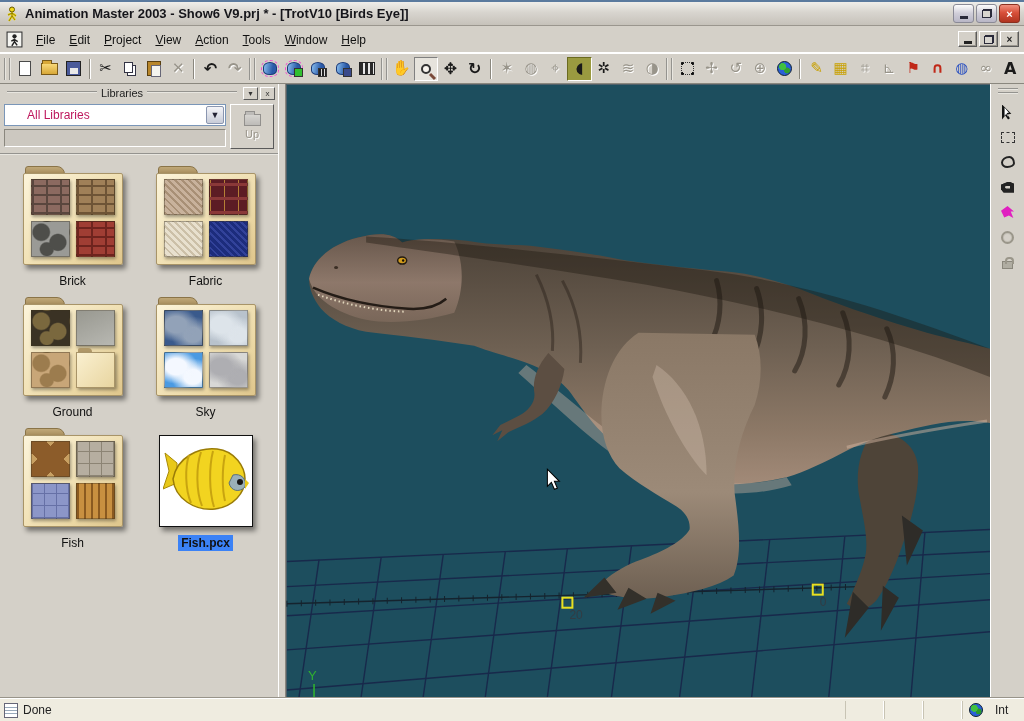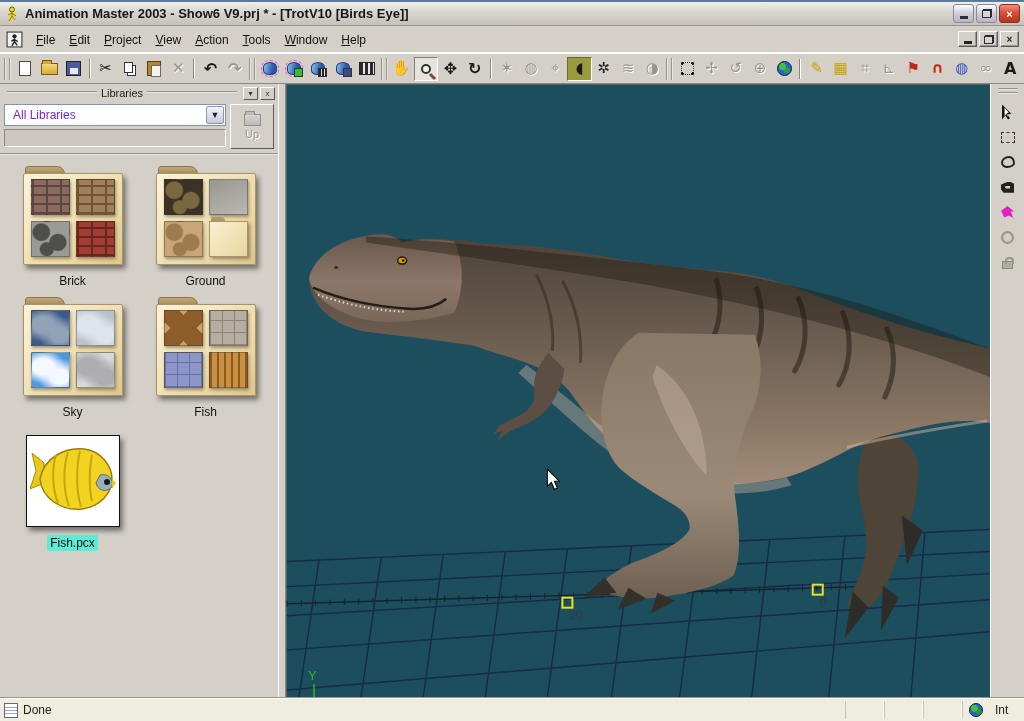--- a/index.html
+++ b/index.html
@@ -70,39 +70,39 @@
 
   
   .panel { width:278px; background:#d4d0c8; display:flex; flex-direction:column; }
   .panel-head { height:17px; display:flex; align-items:center; padding:1px 3px 0 3px; }
   .ph-line { flex:1; height:4px; border-top:2px groove #e8e6e0; margin:0 4px; }
   .ph-title { font-size:11px; color:#222; }
   .ph-btn { width:15px; height:13px; margin-left:2px; background:#d4d0c8; border:1px solid; border-color:#fff #5a5a5a #5a5a5a #fff; font-size:8px; line-height:11px; text-align:center; color:#333; }
   .combo-row { display:flex; padding:3px 4px 0 4px; gap:4px; }
   .combo-col { flex:1; }
   .combo { height:22px; background:#fff; border:1px solid #7a96b8; display:flex; align-items:center; }
-  .combo .val { flex:1; font-size:12px; padding-left:8px; color:#6d28d9; }
+  .combo .val { flex:1; font-size:12px; padding-left:22px; color:#be185d; }
   .combo .drop { width:18px; height:18px; margin-right:1px; border-radius:2px; background:linear-gradient(#f4f4f8,#c8ccd8); border:1px solid #8a96b0; display:flex; align-items:center; justify-content:center; font-size:9px; color:#223; }
   .pathbar { height:18px; margin-top:3px; background:#ccc8c0; border:1px solid; border-color:#8a877e #fff #fff #8a877e; }
   .upbtn { width:44px; height:45px; background:#d4d0c8; border:1px solid; border-color:#fff #5a5a5a #5a5a5a #fff; display:flex; flex-direction:column; align-items:center; justify-content:center; gap:2px; }
   .upbtn .ic-folder { filter:grayscale(1) opacity(.55); }
   .upbtn .uplabel { font-size:11px; color:#9a968c; text-shadow:1px 1px 0 #fff; }
   .libgrid { flex:1; margin-top:4px; border-top:2px groove #e8e6e0; padding:10px 6px; display:grid; grid-template-columns:1fr 1fr; grid-auto-rows:131px; overflow:hidden; }
   .libitem { display:flex; flex-direction:column; align-items:center; }
   .foldericon { position:relative; width:100px; height:92px; margin-top:8px; }
   .foldericon .tab { position:absolute; top:-7px; left:2px; width:40px; height:12px; background:linear-gradient(#c0a878,#9a8050); border:1px solid #8a7448; border-radius:3px 8px 0 0; }
   .foldericon .bodyf { position:absolute; inset:0; background:linear-gradient(135deg,#fcf4da,#ecd9a6 70%,#dfc68c); border:1px solid #a89468; border-radius:2px; box-shadow:3px 4px 5px rgba(0,0,0,.45); }
   .thumbs { position:absolute; inset:6px 8px 8px 8px; display:grid; grid-template-columns:1fr 1fr; grid-template-rows:1fr 1fr; gap:6px; }
   .thumb { border:1px solid rgba(60,50,30,.4); box-shadow:1px 2px 3px rgba(0,0,0,.35); }
   .thumb.minifolder { border:none; box-shadow:none; position:relative; }
   .thumb.minifolder::before { content:""; position:absolute; top:-4px; left:2px; width:14px; height:5px; background:#b09868; border-radius:2px 4px 0 0; }
   .thumb.minifolder::after { content:""; position:absolute; inset:0; background:linear-gradient(135deg,#faf0d0,#e8d5a0); border:1px solid #a89468; box-shadow:2px 2px 3px rgba(0,0,0,.35); }
   .imgicon { width:94px; height:92px; margin-top:8px; background:#fff; border:1px solid #111; box-shadow:3px 4px 5px rgba(0,0,0,.45); display:flex; align-items:center; justify-content:center; }
   .liblabel { margin-top:8px; font-size:12px; color:#111; padding:1px 3px; }
-  .liblabel.selected { background:#5eead4; }
+  .liblabel.selected { background:#3b82f6;font-weight:bold; }
 
   
   .splitter { width:8px; background:#d4d0c8; border-left:1px solid #fff; border-right:1px solid #8a877e; }
 
   
   .viewport { flex:1; position:relative; background:#1d4e5e; box-shadow:inset 1px 1px 0 #51606a; overflow:hidden; }
   .viewport svg { display:block; width:100%; height:100%; }
 
   
   .rtools { width:34px; background:#d4d0c8; border-left:1px solid #fff; display:flex; flex-direction:column; align-items:center; padding-top:4px; }
@@ -324,20 +324,33 @@
             <div class="tab"></div>
             <div class="bodyf"></div>
             <div class="thumbs">
               <div class="thumb" style="background: repeating-linear-gradient(0deg, rgb(90, 70, 62) 0px, rgb(90, 70, 62) 2px, transparent 2px, transparent 9px), repeating-linear-gradient(90deg, rgb(90, 70, 62) 0px, rgb(90, 70, 62) 2px, transparent 2px, transparent 14px), rgb(140, 106, 96);"></div>
               <div class="thumb" style="background: repeating-linear-gradient(0deg, rgb(110, 84, 54) 0px, rgb(110, 84, 54) 2px, transparent 2px, transparent 9px), repeating-linear-gradient(90deg, rgb(110, 84, 54) 0px, rgb(110, 84, 54) 2px, transparent 2px, transparent 14px), rgb(160, 128, 88);"></div>
               <div class="thumb" style="background: radial-gradient(circle at 25% 30%, rgb(78, 78, 74) 0px, rgb(78, 78, 74) 22%, transparent 26%), radial-gradient(circle at 70% 60%, rgb(78, 78, 74) 0px, rgb(78, 78, 74) 24%, transparent 28%), radial-gradient(circle at 40% 80%, rgb(78, 78, 74) 0px, rgb(78, 78, 74) 18%, transparent 22%), rgb(154, 154, 150);"></div>
               <div class="thumb" style="background: repeating-linear-gradient(0deg, rgb(110, 36, 30) 0px, rgb(110, 36, 30) 2px, transparent 2px, transparent 9px), repeating-linear-gradient(90deg, rgb(110, 36, 30) 0px, rgb(110, 36, 30) 2px, transparent 2px, transparent 14px), rgb(160, 62, 52);"></div>
             </div>
           </div>
           <span class="liblabel">Brick</span>
+        </div>
+        <div class="libitem">
+          <div class="foldericon">
+            <div class="tab"></div>
+            <div class="bodyf"></div>
+            <div class="thumbs">
+              <div class="thumb" style="background: repeating-linear-gradient(45deg, rgb(168, 144, 118) 0px, rgb(168, 144, 118) 2px, rgb(200, 178, 156) 2px, rgb(200, 178, 156) 5px);"></div>
+              <div class="thumb" style="background: repeating-linear-gradient(0deg, rgb(138, 56, 56) 0px, rgb(138, 56, 56) 3px, transparent 3px, transparent 14px), repeating-linear-gradient(90deg, rgba(220, 170, 60, 0.7) 0px, rgba(220, 170, 60, 0.7) 1.5px, transparent 1.5px, transparent 14px), rgb(92, 28, 36);"></div>
+              <div class="thumb" style="background: repeating-linear-gradient(45deg, rgb(204, 192, 168) 0px, rgb(204, 192, 168) 2px, rgb(232, 224, 206) 2px, rgb(232, 224, 206) 5px);"></div>
+              <div class="thumb" style="background: repeating-linear-gradient(45deg, rgb(50, 66, 154) 0px, rgb(50, 66, 154) 2px, rgb(28, 44, 124) 2px, rgb(28, 44, 124) 5px);"></div>
+            </div>
+          </div>
+          <span class="liblabel">Fabric</span>
         </div>
         <div class="libitem">
           <div class="foldericon">
             <div class="tab"></div>
             <div class="bodyf"></div>
             <div class="thumbs">
               <div class="thumb" style="background: radial-gradient(circle at 25% 30%, rgb(122, 104, 62) 0px, rgb(122, 104, 62) 22%, transparent 26%), radial-gradient(circle at 70% 60%, rgb(122, 104, 62) 0px, rgb(122, 104, 62) 24%, transparent 28%), radial-gradient(circle at 40% 80%, rgb(122, 104, 62) 0px, rgb(122, 104, 62) 18%, transparent 22%), rgb(58, 50, 36);"></div>
               <div class="thumb" style="background: linear-gradient(155deg, rgb(152, 152, 144), rgb(184, 184, 178));"></div>
               <div class="thumb" style="background: radial-gradient(circle at 25% 30%, rgb(156, 124, 78) 0px, rgb(156, 124, 78) 22%, transparent 26%), radial-gradient(circle at 70% 60%, rgb(156, 124, 78) 0px, rgb(156, 124, 78) 24%, transparent 28%), radial-gradient(circle at 40% 80%, rgb(156, 124, 78) 0px, rgb(156, 124, 78) 18%, transparent 22%), rgb(200, 166, 120);"></div>
               <div class="thumb minifolder"></div>

